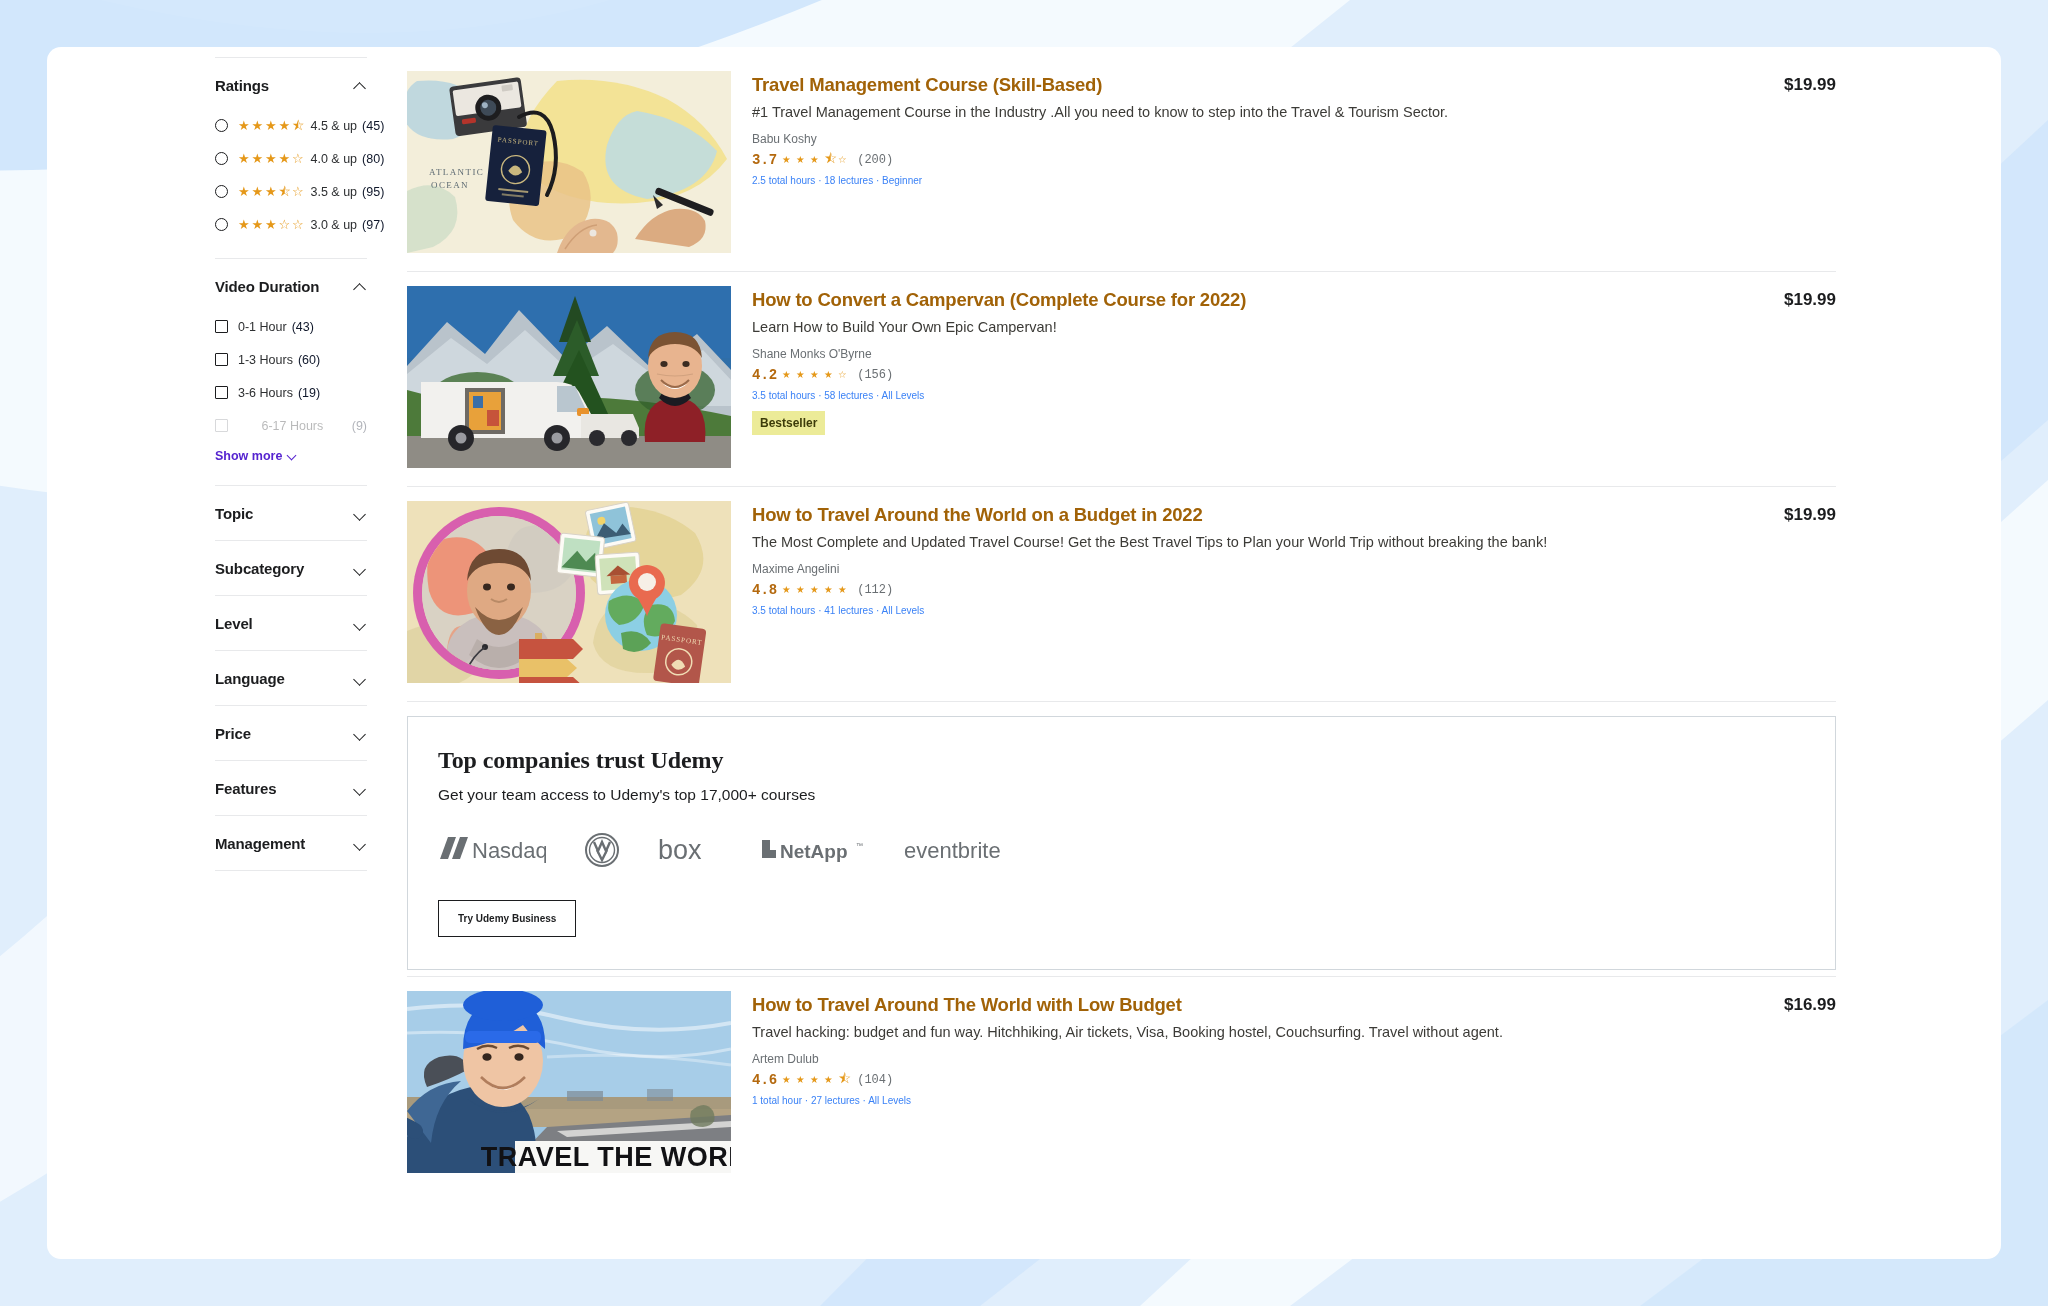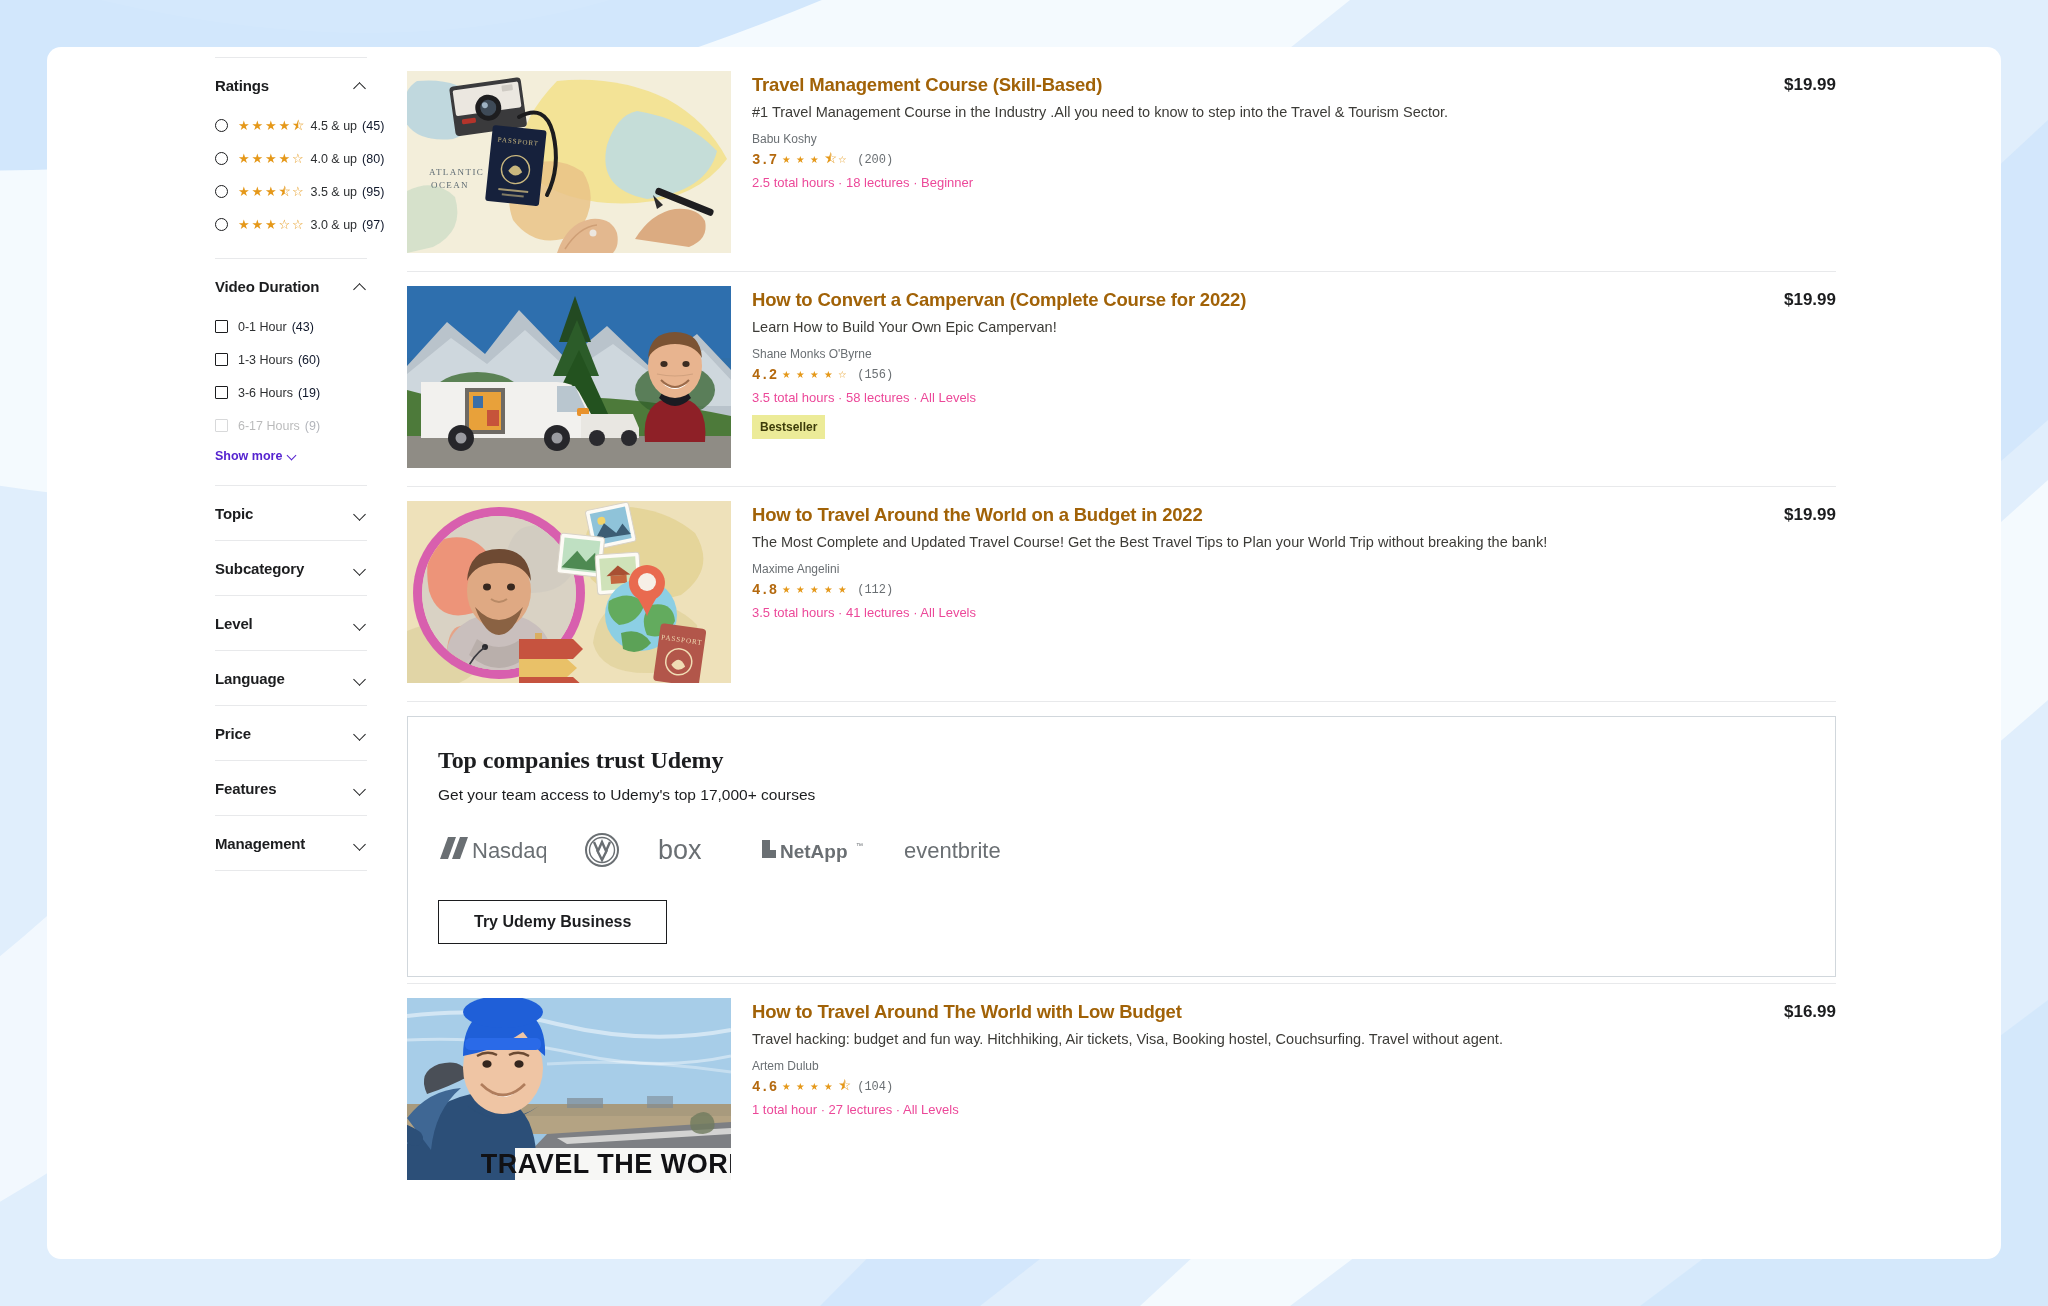--- a/index.html
+++ b/index.html
@@ -128,21 +128,21 @@
   .opt-label {
     font-size: 12.5px;
     color: #2d2f31;
     margin-right: 5px;
   }
   .opt-count {
     font-size: 12.5px;
     color: #0f172a;
   }
 
-  .row-faded { opacity: 0.33; }
+  .row-faded { opacity: 0.33; justify-content: space-between; }
   .row-faded .radio, .row-faded .checkbox { border-color: #8a8d91; }
 
   .show-more {
     font-size: 12.5px;
     font-weight: 700;
     color: #5624d0;
     display: flex;
     align-items: center;
     gap: 5px;
     cursor: pointer;
@@ -236,22 +236,22 @@
     font-size: 13.5px;
     line-height: 1;
     color: #e59819;
   }
   .c-rating .rstars span { display: inline-block; width: 14px; }
   .c-rating .rcount {
     font-size: 12px;
     color: #6a6f73;
   }
   .c-meta {
-    font-size: 13px;
-    color: #ec4899;
+    font-size: 10px;
+    color: #3b82f6;
   }
   .badge {
     display: inline-block;
     margin-top: 10px;
     background: #eceb98;
     color: #3d3c0a;
     font-size: 12px;
     font-weight: 700;
     padding: 5px 8px;
   }
@@ -289,24 +289,24 @@
     gap: 38px;
     margin-bottom: 30px;
     height: 40px;
   }
   .ub-logo { display: flex; align-items: center; height: 34px; }
   .ub-btn {
     display: inline-block;
     border: 1px solid #1c1d1f;
     background: #fff;
     font-family: "Liberation Sans", sans-serif;
-    font-size: 16px;
+    font-size: 10px;
     font-weight: 700;
     color: #1c1d1f;
-    padding: 12px 35px;
+    padding: 12px 19px;
     cursor: pointer;
   }
 </style>
 </head>
 <body>
 
 <div id="bg-wrap">
   <svg viewBox="0 0 2048 1306" preserveAspectRatio="none">
     <rect width="2048" height="1306" fill="#e0eefc"></rect>
     <path d="M -400 -200 Q 300 180 760 -60 L 1250 -340 L 700 -420 Q 200 -360 -400 -40 Z" fill="#f2f8fe"></path>

